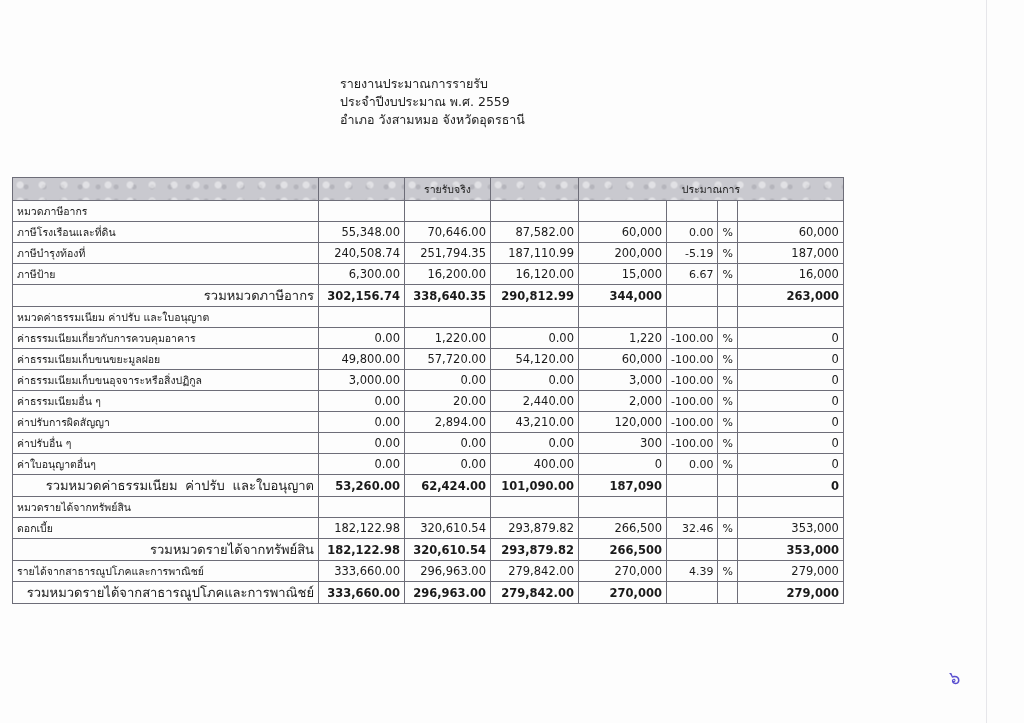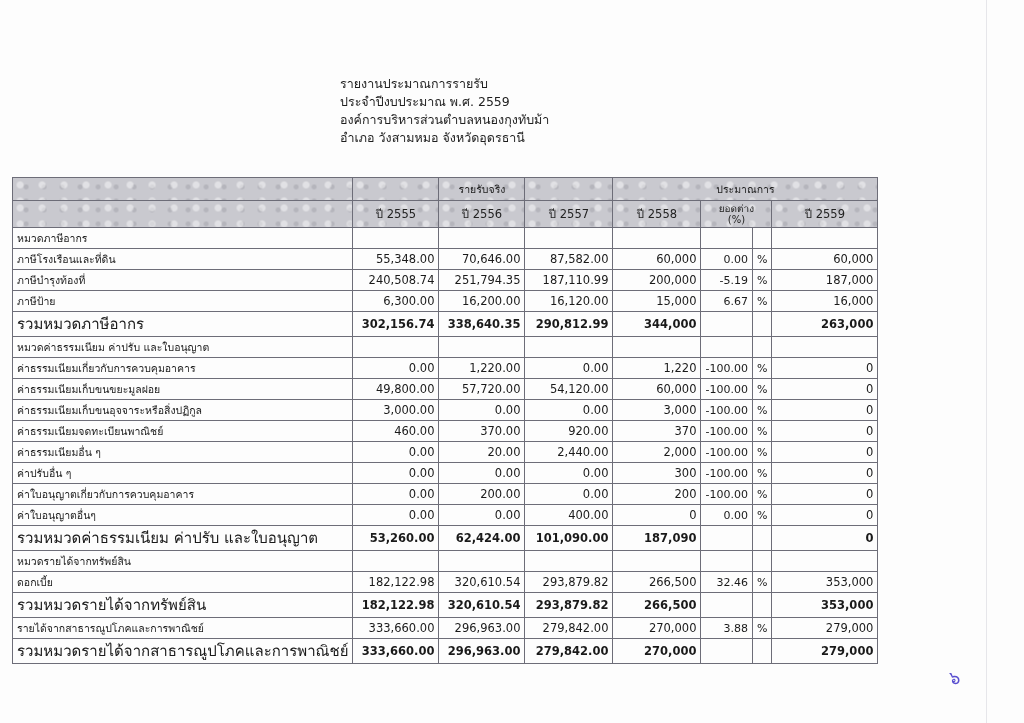--- a/index.html
+++ b/index.html
@@ -38,37 +38,36 @@
     text-align: center; color: #222;
   }
   thead tr.h1 th { height: 22px; font-size: 10.5px; }
   thead tr.h2 th { height: 26px; font-size: 11.5px; }
   thead tr.h2 th.pct-h { font-size: 10px; line-height: 11px; }
   td.num { text-align: right; }
   td.pct { text-align: right; padding-right: 2px; }
   td.pctsign { text-align: left; padding: 0 2px; }
   td.cat { font-weight: bold; font-size: 10.5px; padding-left: 2px; }
   td.item { padding-left: 20px; font-size: 10.5px; }
-  td.sub { text-align: left; font-weight: bold; font-size: 15px; }
+  td.sub { text-align: right; font-weight: bold; font-size: 13px; font-family: Liberation Mono, monospace; }
   tr.subtotal td.num { font-weight: bold; font-size: 11.5px; }
   td.num { font-size: 11.5px; }
   .handwritten {
     position: absolute; left: 949px; top: 663px;
     font-family: "DejaVu Serif", serif; font-size: 18px; color: #5a4fd0;
   }
 </style>
 </head>
 <body>
 
 <div class="scan-edge"></div>
 
 <div class="title-block">
   <div>รายงานประมาณการรายรับ</div>
   <div>ประจำปีงบประมาณ  พ.ศ. 2559</div>
-  <div>องค์การบริหารส่วนตำบลหนองกุงทับม้า</div>
   <div>อำเภอ วังสามหมอ  จังหวัดอุดรธานี</div>
 </div>
 
 <table class="report">
   <colgroup>
     <col style="width:306px">
     <col style="width:86px">
     <col style="width:86px">
     <col style="width:88px">
     <col style="width:88px">
@@ -77,30 +76,20 @@
     <col style="width:106px">
   </colgroup>
   <thead>
     <tr class="h1">
       <th></th>
       <th></th>
       <th>รายรับจริง</th>
       <th></th>
       <th colspan="4">ประมาณการ</th>
     </tr>
-    <tr class="h2">
-      <th></th>
-      <th>ปี 2555</th>
-      <th>ปี 2556</th>
-      <th>ปี 2557</th>
-      <th>ปี 2558</th>
-      <th colspan="2" class="pct-h" style="white-space:pre-line;">ยอดต่าง
-(%)</th>
-      <th>ปี 2559</th>
-    </tr>
   </thead>
   <tbody id="rows">
       <tr>
         <td class="cat">หมวดภาษีอากร</td>
         <td class="num"></td>
         <td class="num"></td>
         <td class="num"></td>
         <td class="num"></td>
         <td class="pct"></td>
         <td class="pctsign"></td>
@@ -180,55 +169,45 @@
         <td class="item">ค่าธรรมเนียมเก็บขนอุจจาระหรือสิ่งปฏิกูล</td>
         <td class="num">3,000.00</td>
         <td class="num">0.00</td>
         <td class="num">0.00</td>
         <td class="num">3,000</td>
         <td class="pct">-100.00</td>
         <td class="pctsign">%</td>
         <td class="num">0</td>
       </tr>
       <tr>
-        <td class="item">ค่าธรรมเนียมจดทะเบียนพาณิชย์</td>
-        <td class="num">460.00</td>
-        <td class="num">370.00</td>
-        <td class="num">920.00</td>
-        <td class="num">370</td>
-        <td class="pct">-100.00</td>
-        <td class="pctsign">%</td>
-        <td class="num">0</td>
-      </tr>
-      <tr>
         <td class="item">ค่าธรรมเนียมอื่น ๆ</td>
         <td class="num">0.00</td>
         <td class="num">20.00</td>
         <td class="num">2,440.00</td>
         <td class="num">2,000</td>
         <td class="pct">-100.00</td>
         <td class="pctsign">%</td>
         <td class="num">0</td>
       </tr>
       <tr>
+        <td class="item">ค่าปรับการผิดสัญญา</td>
+        <td class="num">0.00</td>
+        <td class="num">2,894.00</td>
+        <td class="num">43,210.00</td>
+        <td class="num">120,000</td>
+        <td class="pct">-100.00</td>
+        <td class="pctsign">%</td>
+        <td class="num">0</td>
+      </tr>
+      <tr>
         <td class="item">ค่าปรับอื่น ๆ</td>
         <td class="num">0.00</td>
         <td class="num">0.00</td>
         <td class="num">0.00</td>
         <td class="num">300</td>
-        <td class="pct">-100.00</td>
-        <td class="pctsign">%</td>
-        <td class="num">0</td>
-      </tr>
-      <tr>
-        <td class="item">ค่าใบอนุญาตเกี่ยวกับการควบคุมอาคาร</td>
-        <td class="num">0.00</td>
-        <td class="num">200.00</td>
-        <td class="num">0.00</td>
-        <td class="num">200</td>
         <td class="pct">-100.00</td>
         <td class="pctsign">%</td>
         <td class="num">0</td>
       </tr>
       <tr>
         <td class="item">ค่าใบอนุญาตอื่นๆ</td>
         <td class="num">0.00</td>
         <td class="num">0.00</td>
         <td class="num">400.00</td>
         <td class="num">0</td>
@@ -275,21 +254,21 @@
         <td class="pct"></td>
         <td class="pctsign"></td>
         <td class="num">353,000</td>
       </tr>
       <tr>
         <td class="item">รายได้จากสาธารณูปโภคและการพาณิชย์</td>
         <td class="num">333,660.00</td>
         <td class="num">296,963.00</td>
         <td class="num">279,842.00</td>
         <td class="num">270,000</td>
-        <td class="pct">3.88</td>
+        <td class="pct">4.39</td>
         <td class="pctsign">%</td>
         <td class="num">279,000</td>
       </tr>
       <tr class="subtotal">
         <td class="sub">รวมหมวดรายได้จากสาธารณูปโภคและการพาณิชย์</td>
         <td class="num">333,660.00</td>
         <td class="num">296,963.00</td>
         <td class="num">279,842.00</td>
         <td class="num">270,000</td>
         <td class="pct"></td>

